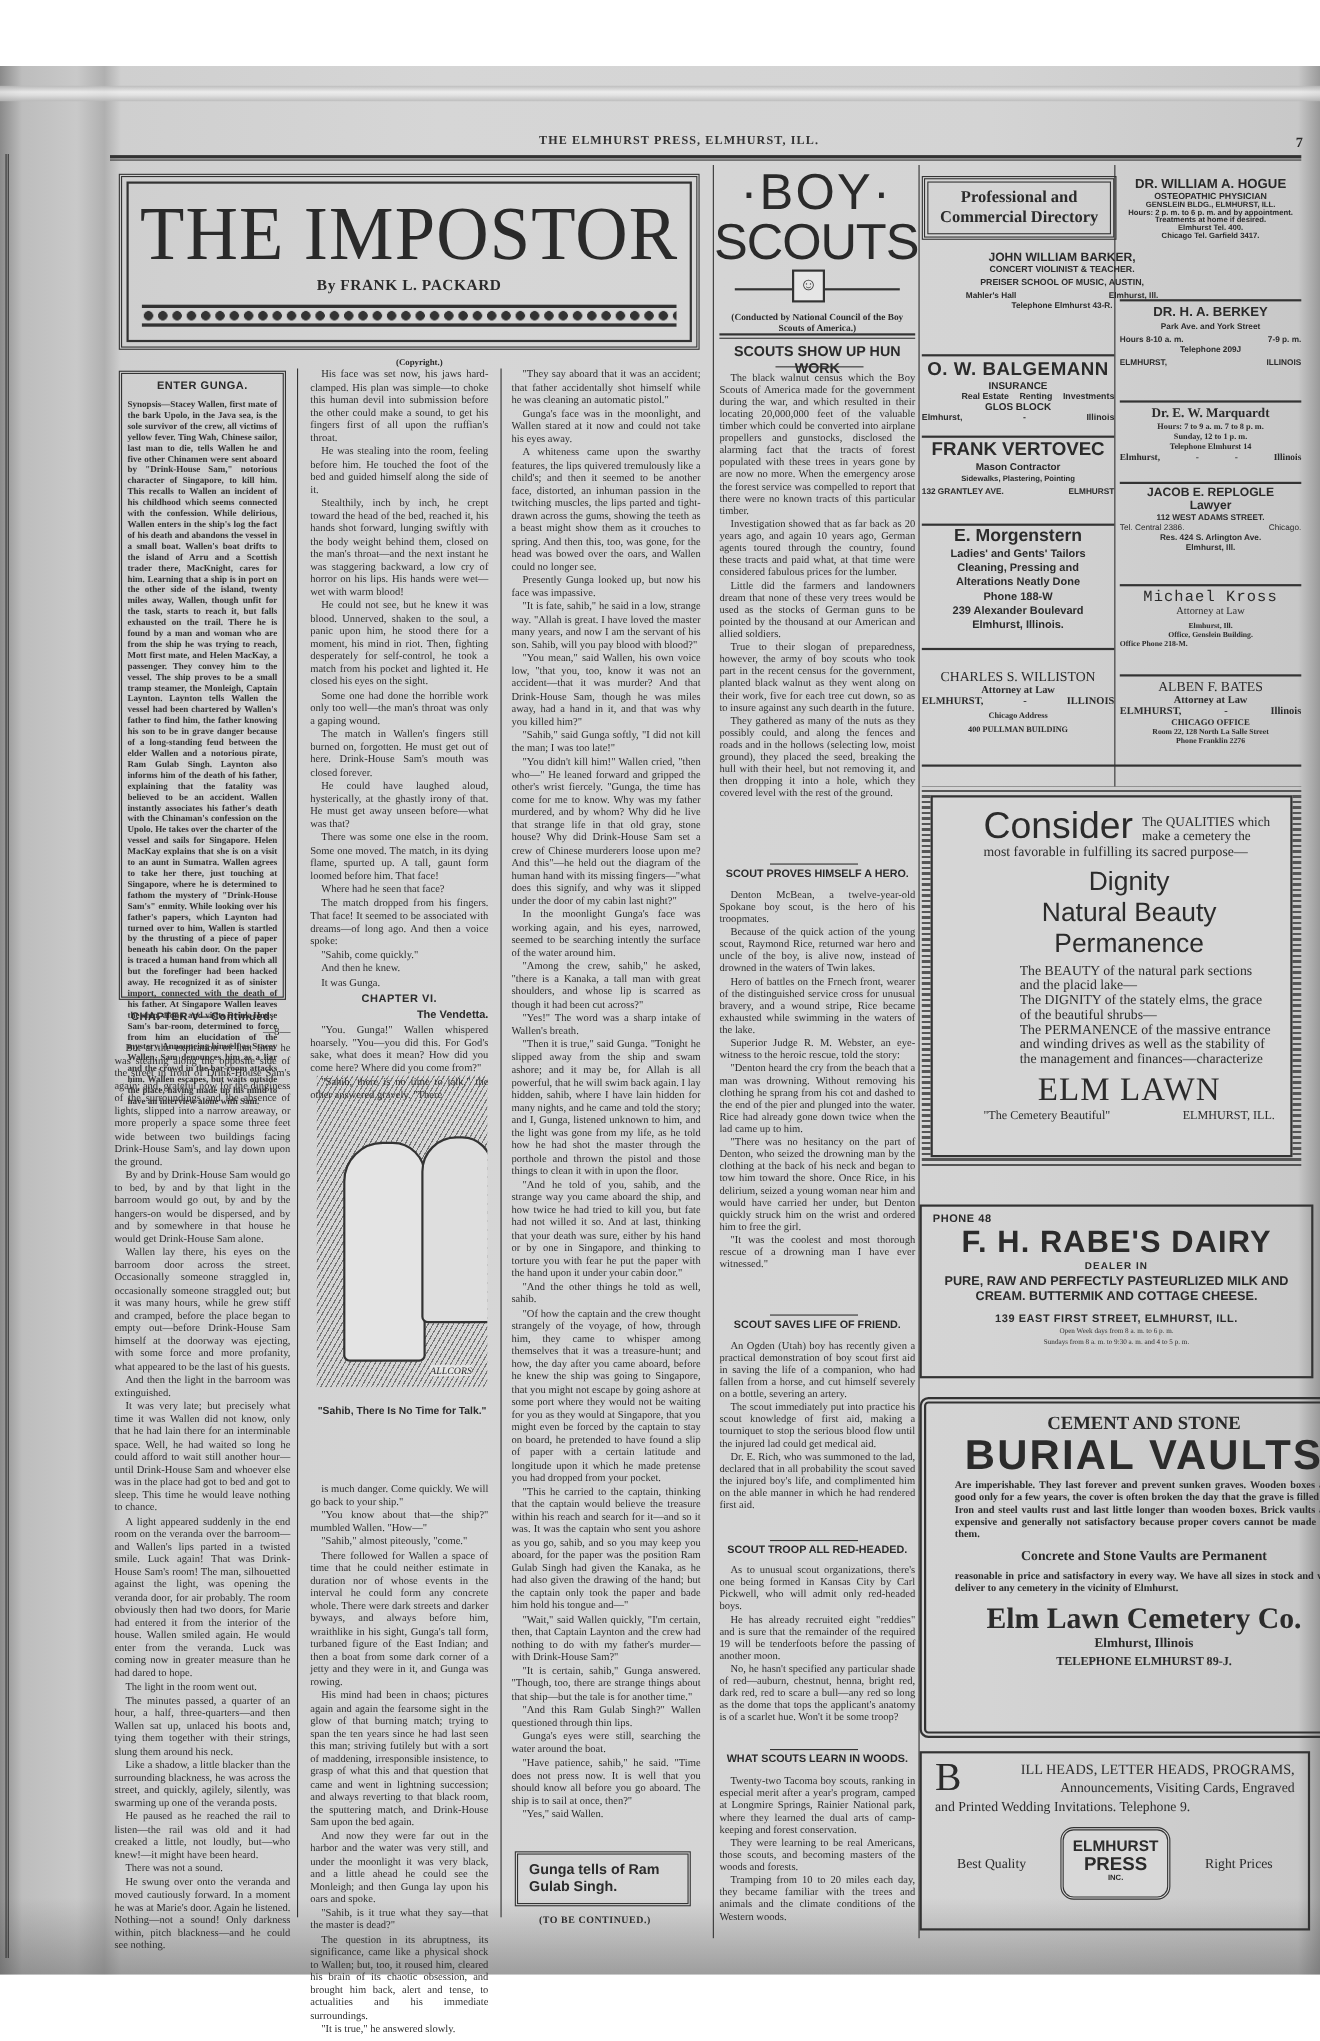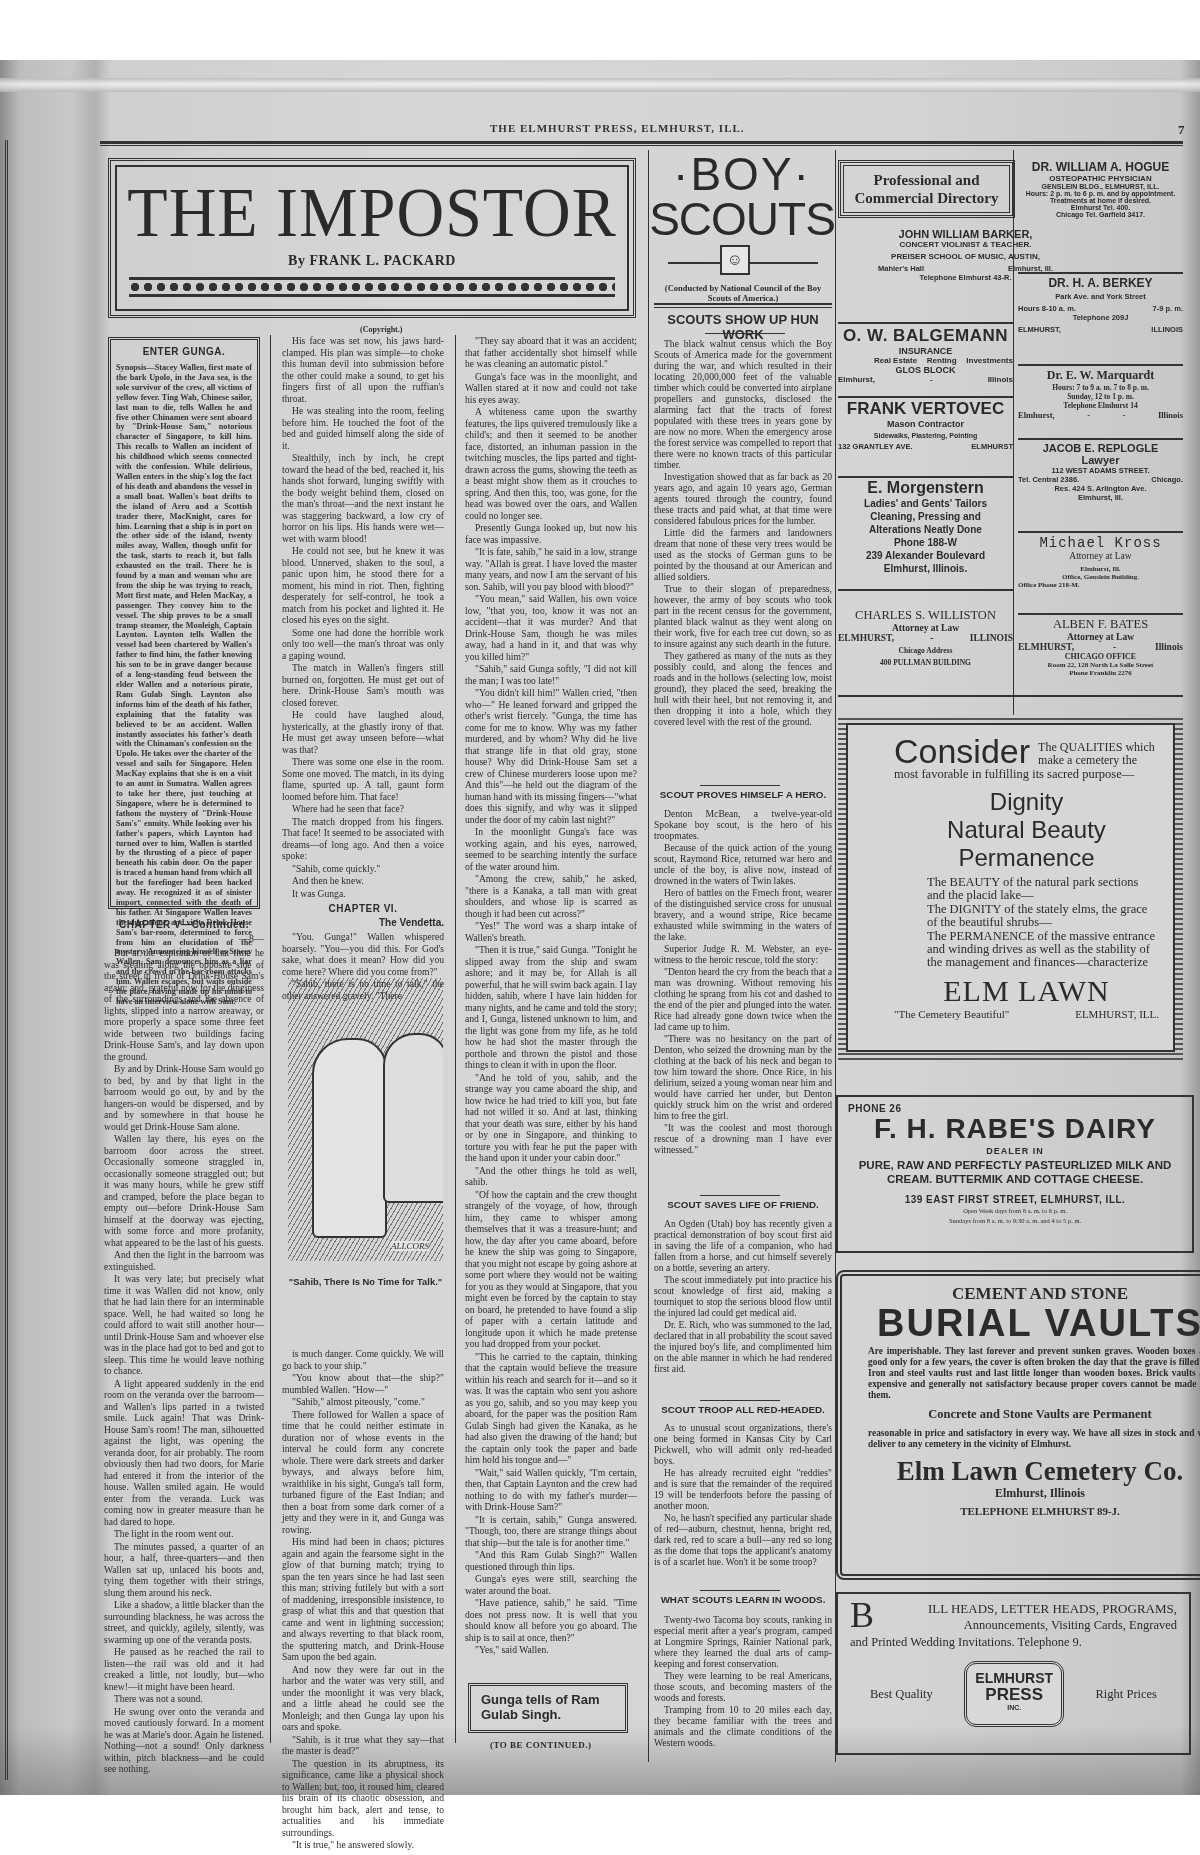--- a/index.html
+++ b/index.html
@@ -390,21 +390,21 @@
     <span>-</span>
     <span>Illinois</span>
   </div>
 </div>
 <div class="dir-rule" style="left:1018px; top:438px; width:165px;"></div>
 
 <div class="card" style="left:1018px; top:442px; width:165px;">
   <div class="big" style="font-size:11px;">JACOB E. REPLOGLE</div>
   <div style="font-size:11px;font-weight:bold;">Lawyer</div>
   <div style="font-size:7.5px;font-weight:bold;">112 WEST ADAMS STREET.</div>
-  <div class="row" style="font-size:7.5px;font-weight:bold;gap:47px;">
+  <div class="row" style="font-size:7.5px;font-weight:normal;gap:47px;">
     <span>Tel. Central 2386.</span>
     <span>Chicago.</span>
   </div>
   <div style="font-size:7.5px;font-weight:bold;">Res. 424 S. Arlington Ave.</div>
   <div style="font-size:7.5px;font-weight:bold;">Elmhurst, Ill.</div>
 </div>
 <div class="dir-rule" style="left:1018px; top:531px; width:165px;"></div>
 
 <div class="card" style="left:1018px; top:535px; width:165px; font-family:'Liberation Serif',serif;">
   <div style="font-size:14px; letter-spacing:1px; font-family:'Liberation Mono',monospace;">Michael Kross</div>
@@ -446,21 +446,21 @@
     </div>
     <div class="el-name">ELM LAWN</div>
     <div class="el-foot">
       <span>"The Cemetery Beautiful"</span>
       <span>ELMHURST, ILL.</span>
     </div>
   </div>
 </div>
 
 <div class="dairy">
-  <div class="ph">PHONE 26</div>
+  <div class="ph">PHONE 48</div>
   <div class="nm">F. H. RABE'S DAIRY</div>
   <div class="dl">DEALER IN</div>
   <div class="pr">PURE, RAW AND PERFECTLY PASTEURLIZED MILK AND CREAM. BUTTERMIK AND COTTAGE CHEESE.</div>
   <div class="ad">139 EAST FIRST STREET, ELMHURST, ILL.</div>
   <div class="hr">Open Week days from 8 a. m. to 6 p. m.</div>
   <div class="hr">Sundays from 8 a. m. to 9:30 a. m. and 4 to 5 p. m.</div>
 </div>
 
 <div class="vaults">
   <div class="l1">CEMENT AND STONE</div>

